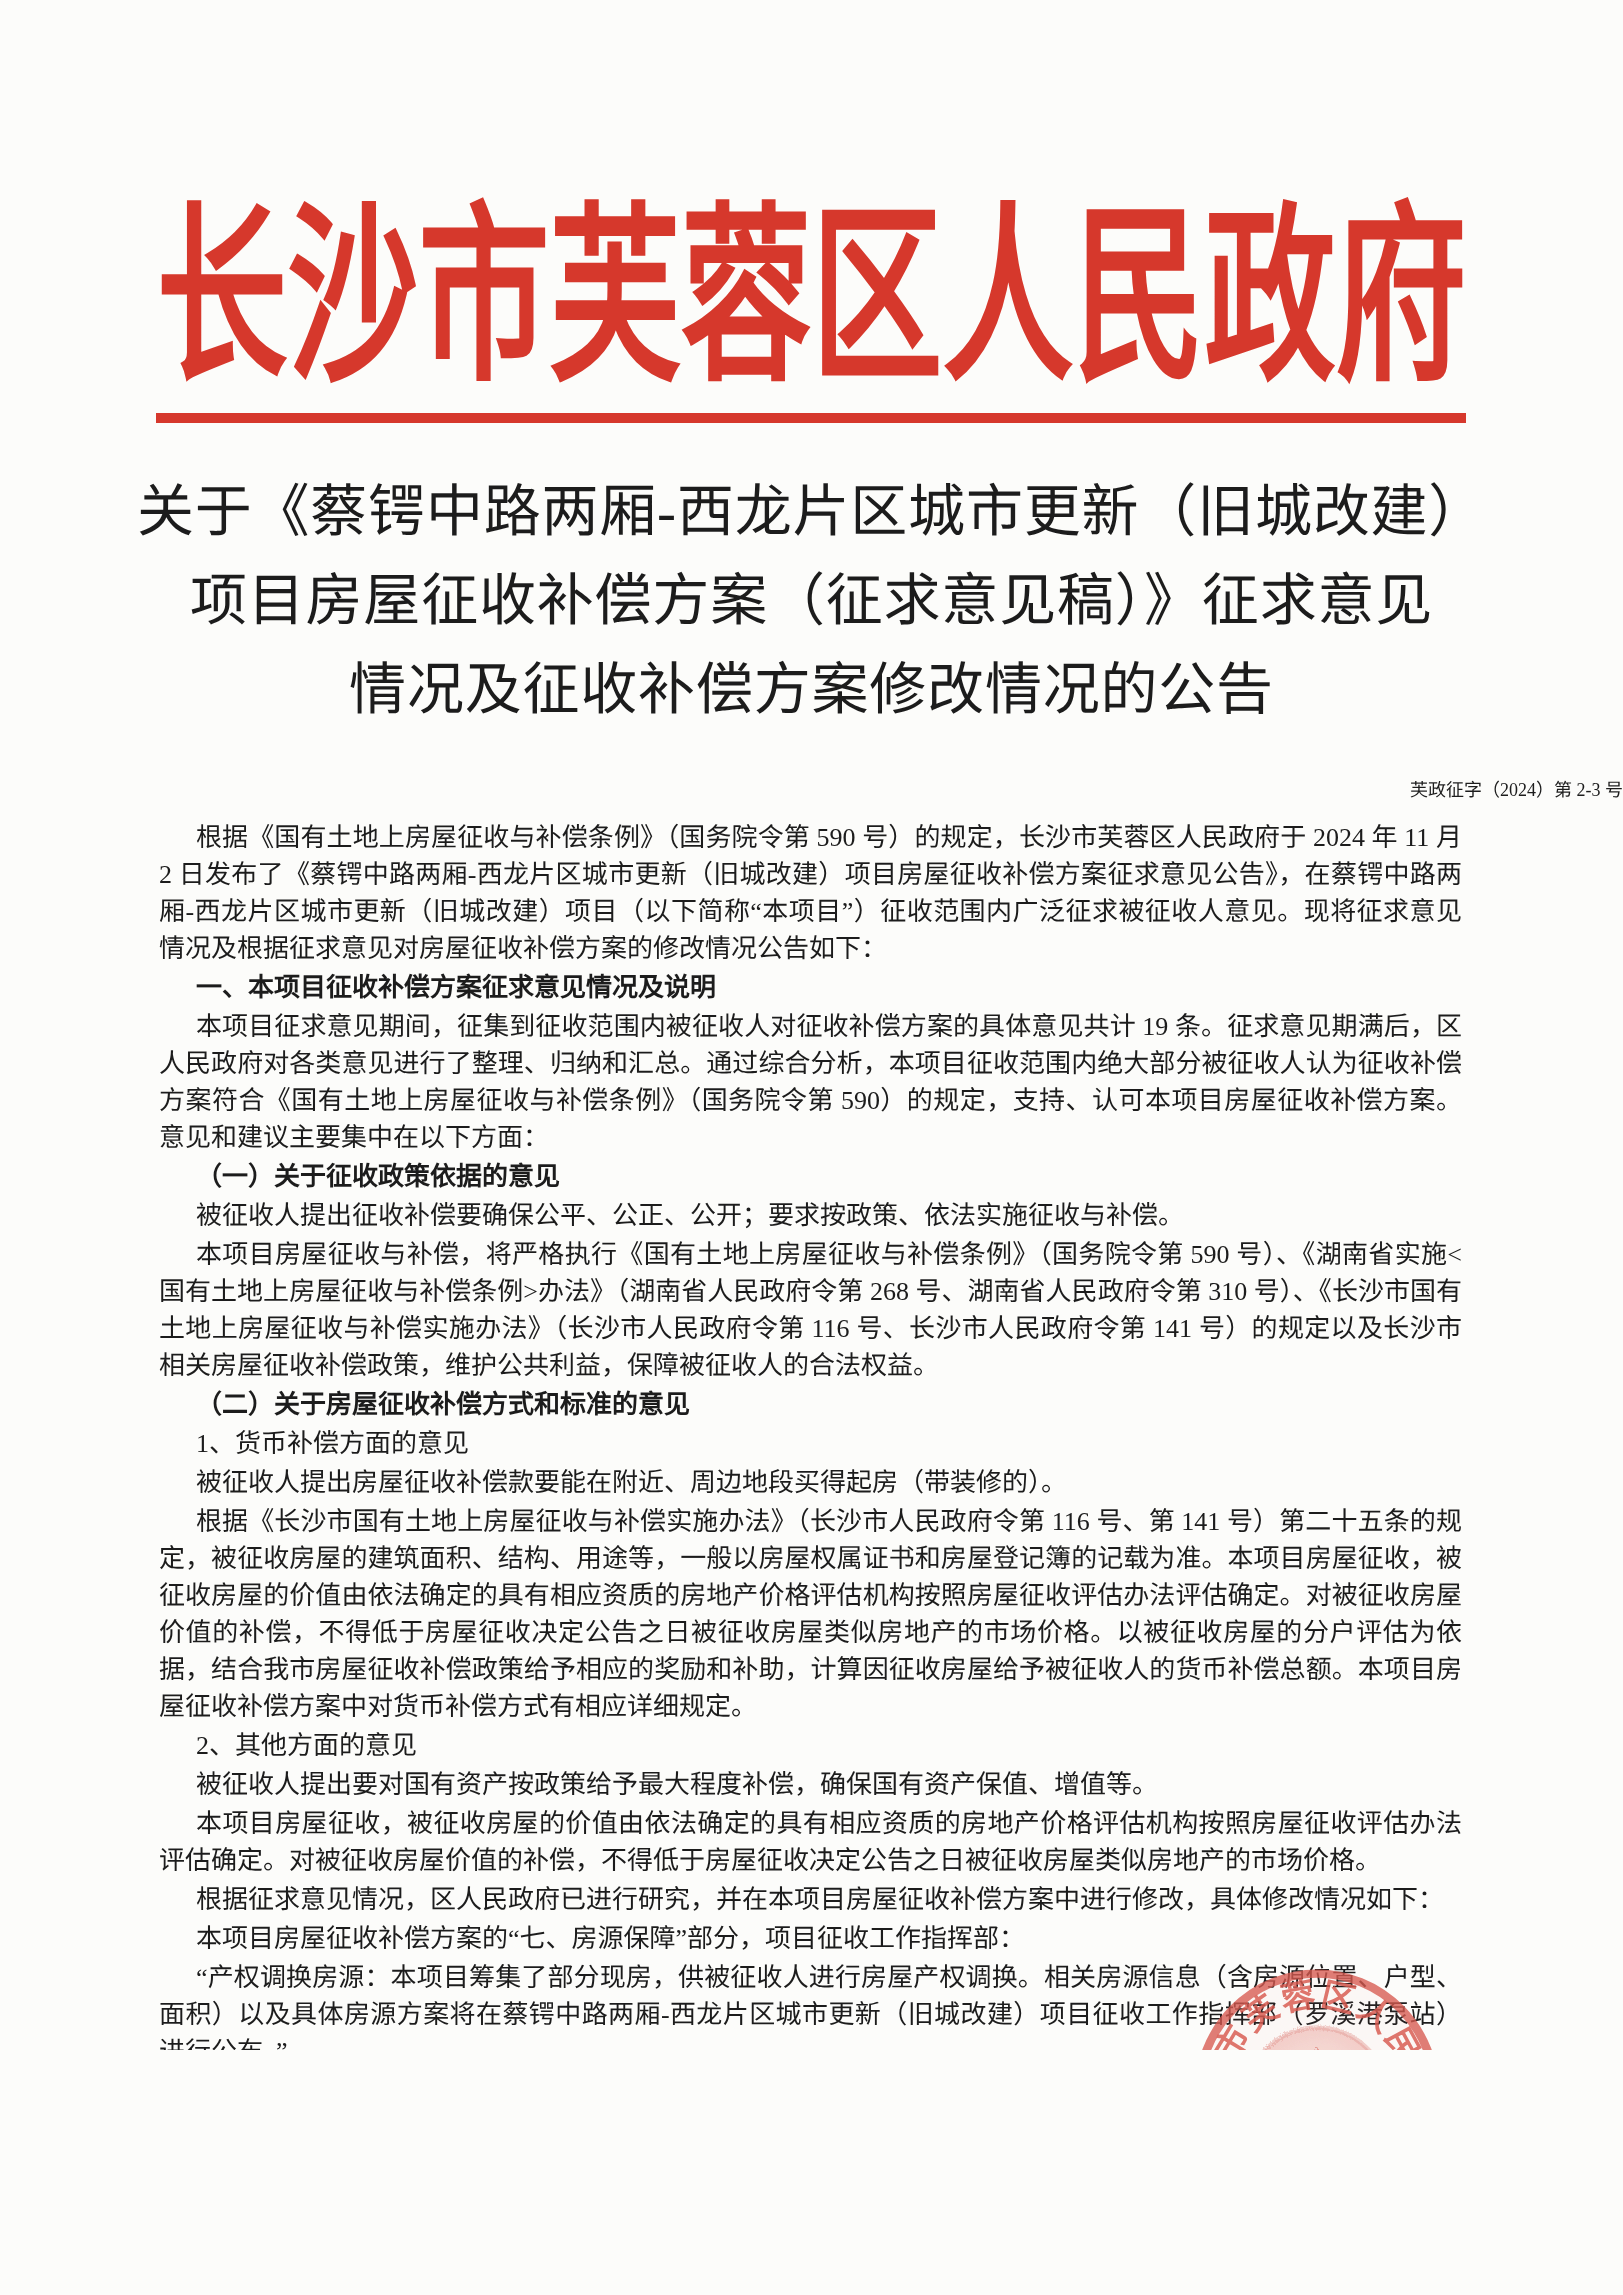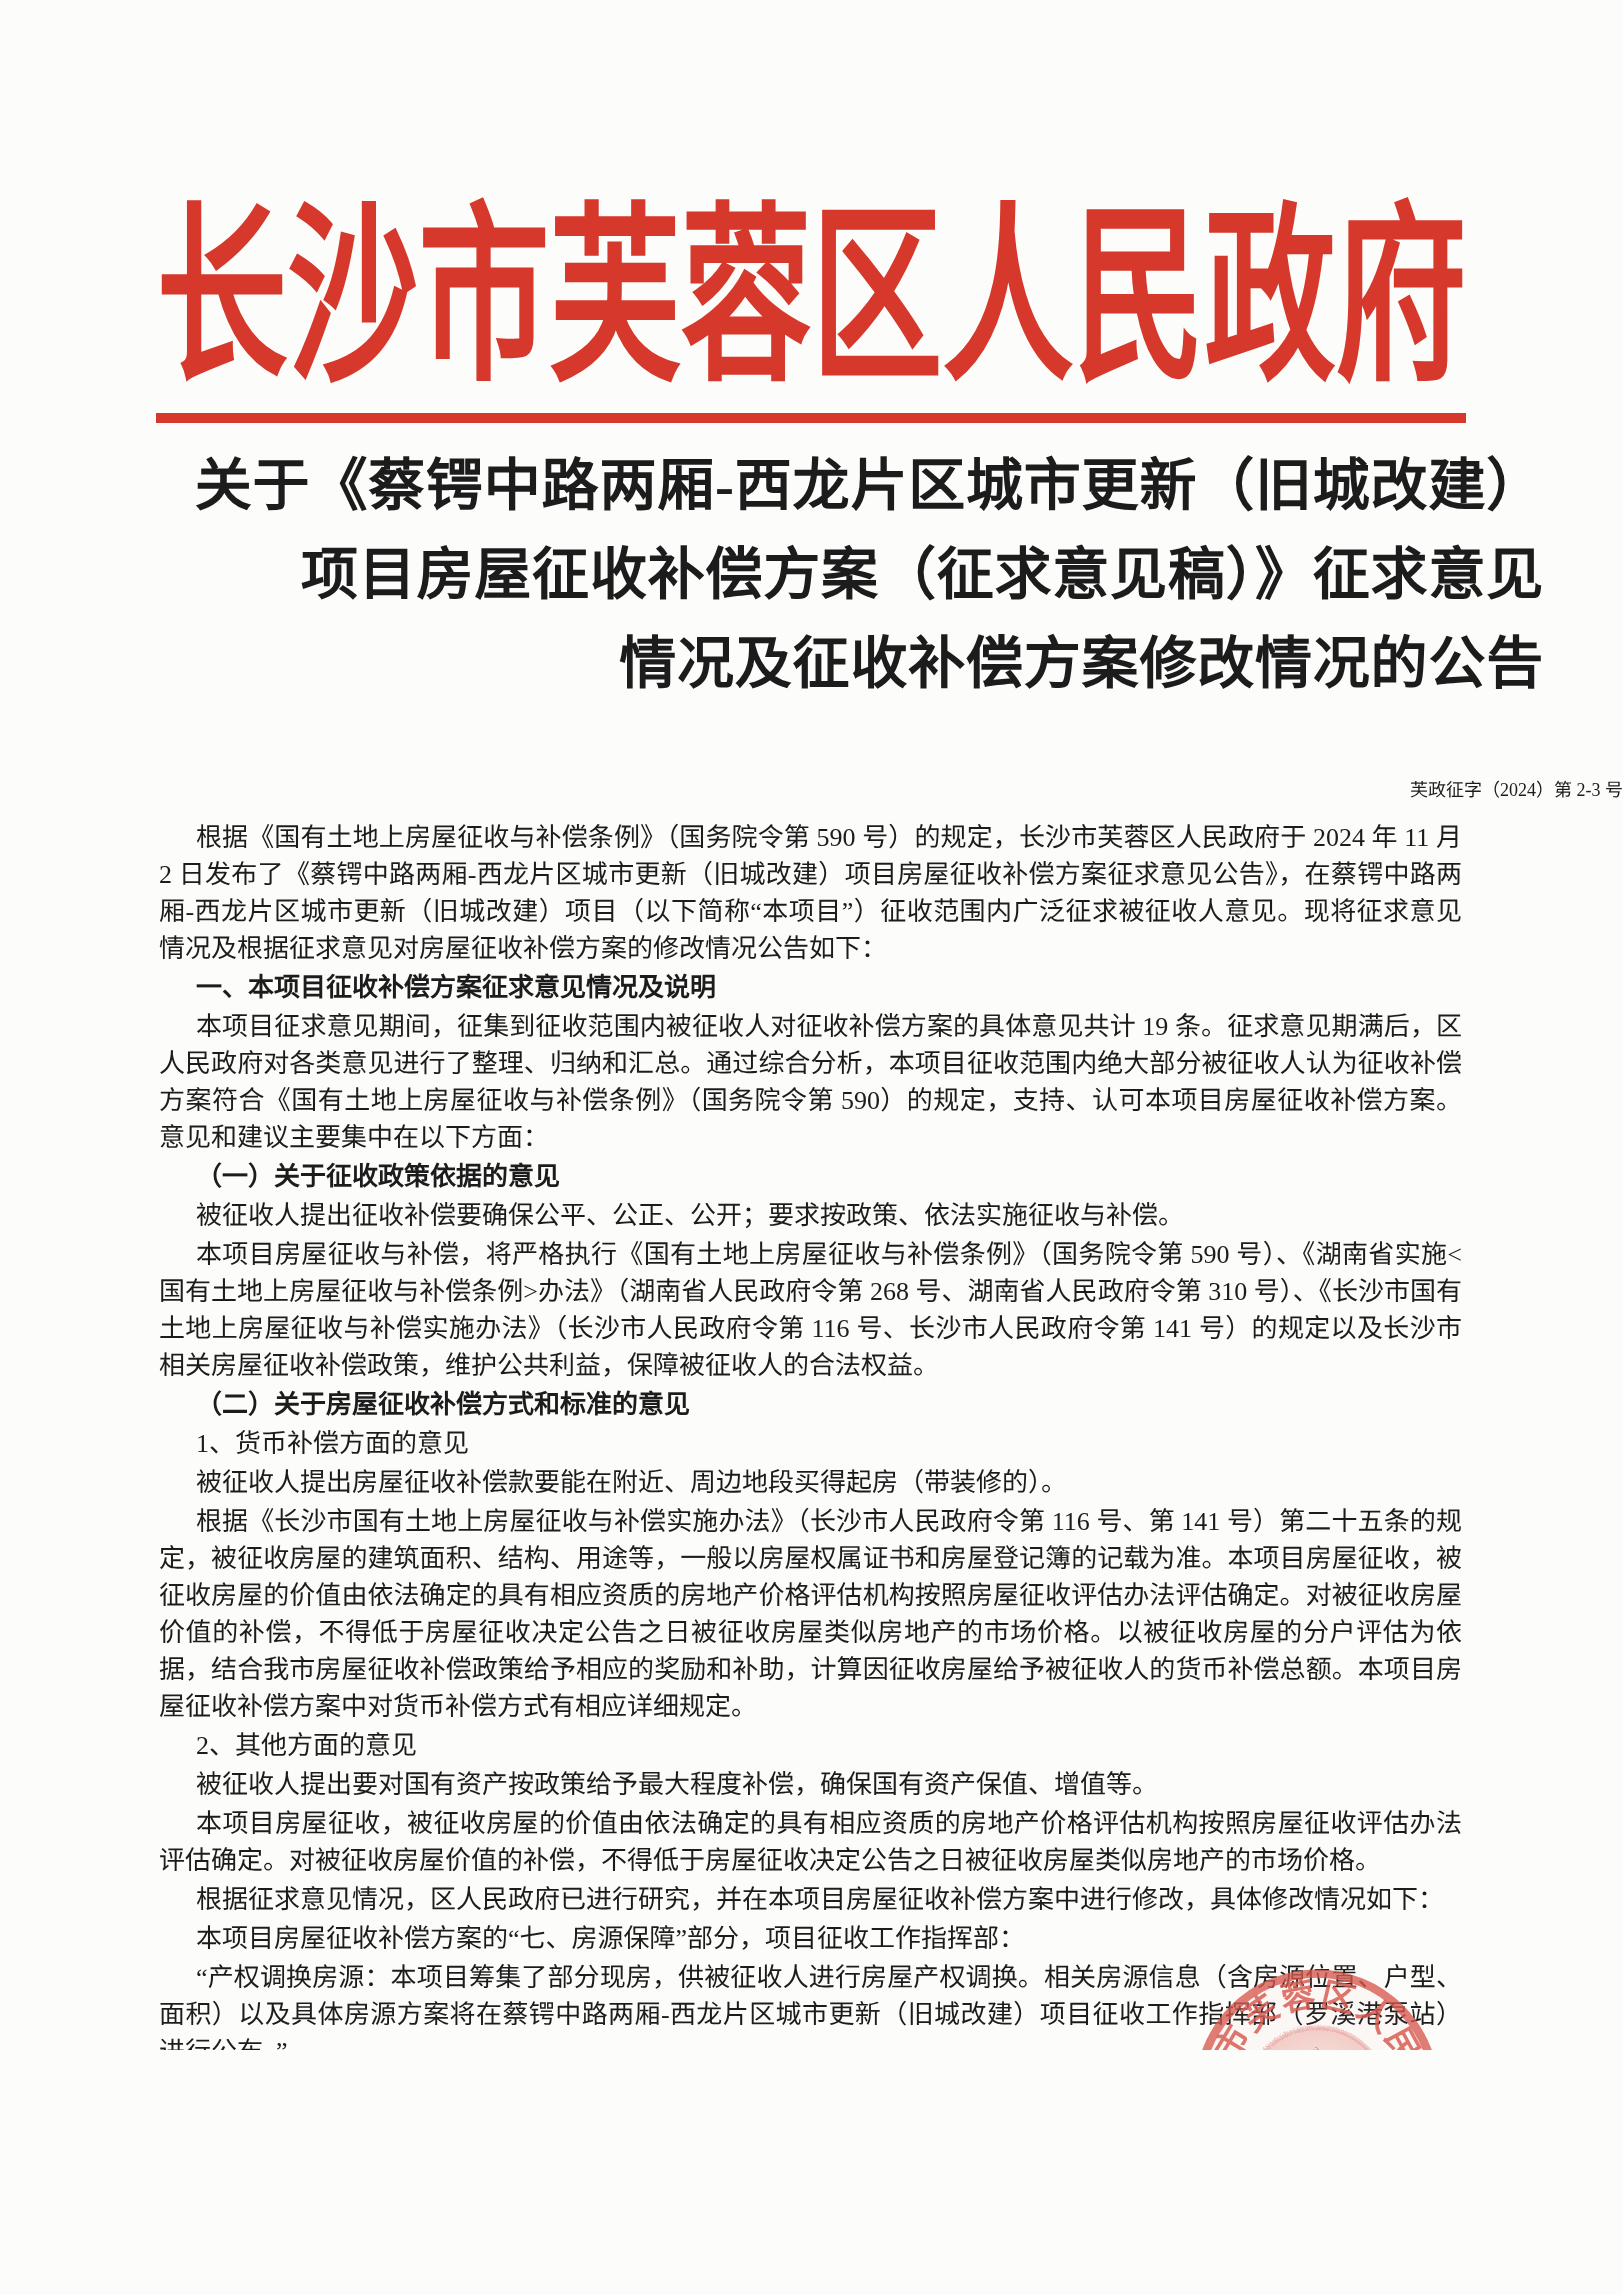--- a/index.html
+++ b/index.html
@@ -32,23 +32,23 @@
     letter-spacing:0px;
   }
   
   .red-rule{
     position:absolute;top:413px;left:156px;
     width:1310px;height:10px;
     background:var(--rule-red);
   }
   
   .doc-title{
-    position:absolute;top:441px;left:79px;width:1465px;
-    text-align:right;
-    font-weight:bold;
+    position:absolute;top:467px;left:79px;width:1465px;
+    text-align:center;
+    font-weight:normal;
     font-size:57px;
     line-height:89px;
     letter-spacing:0.8px;
   }
   
   .doc-number{
     position:absolute;top:773px;left:0;right:0;
     text-align:right;
     font-size:18px;
     line-height:34px;

